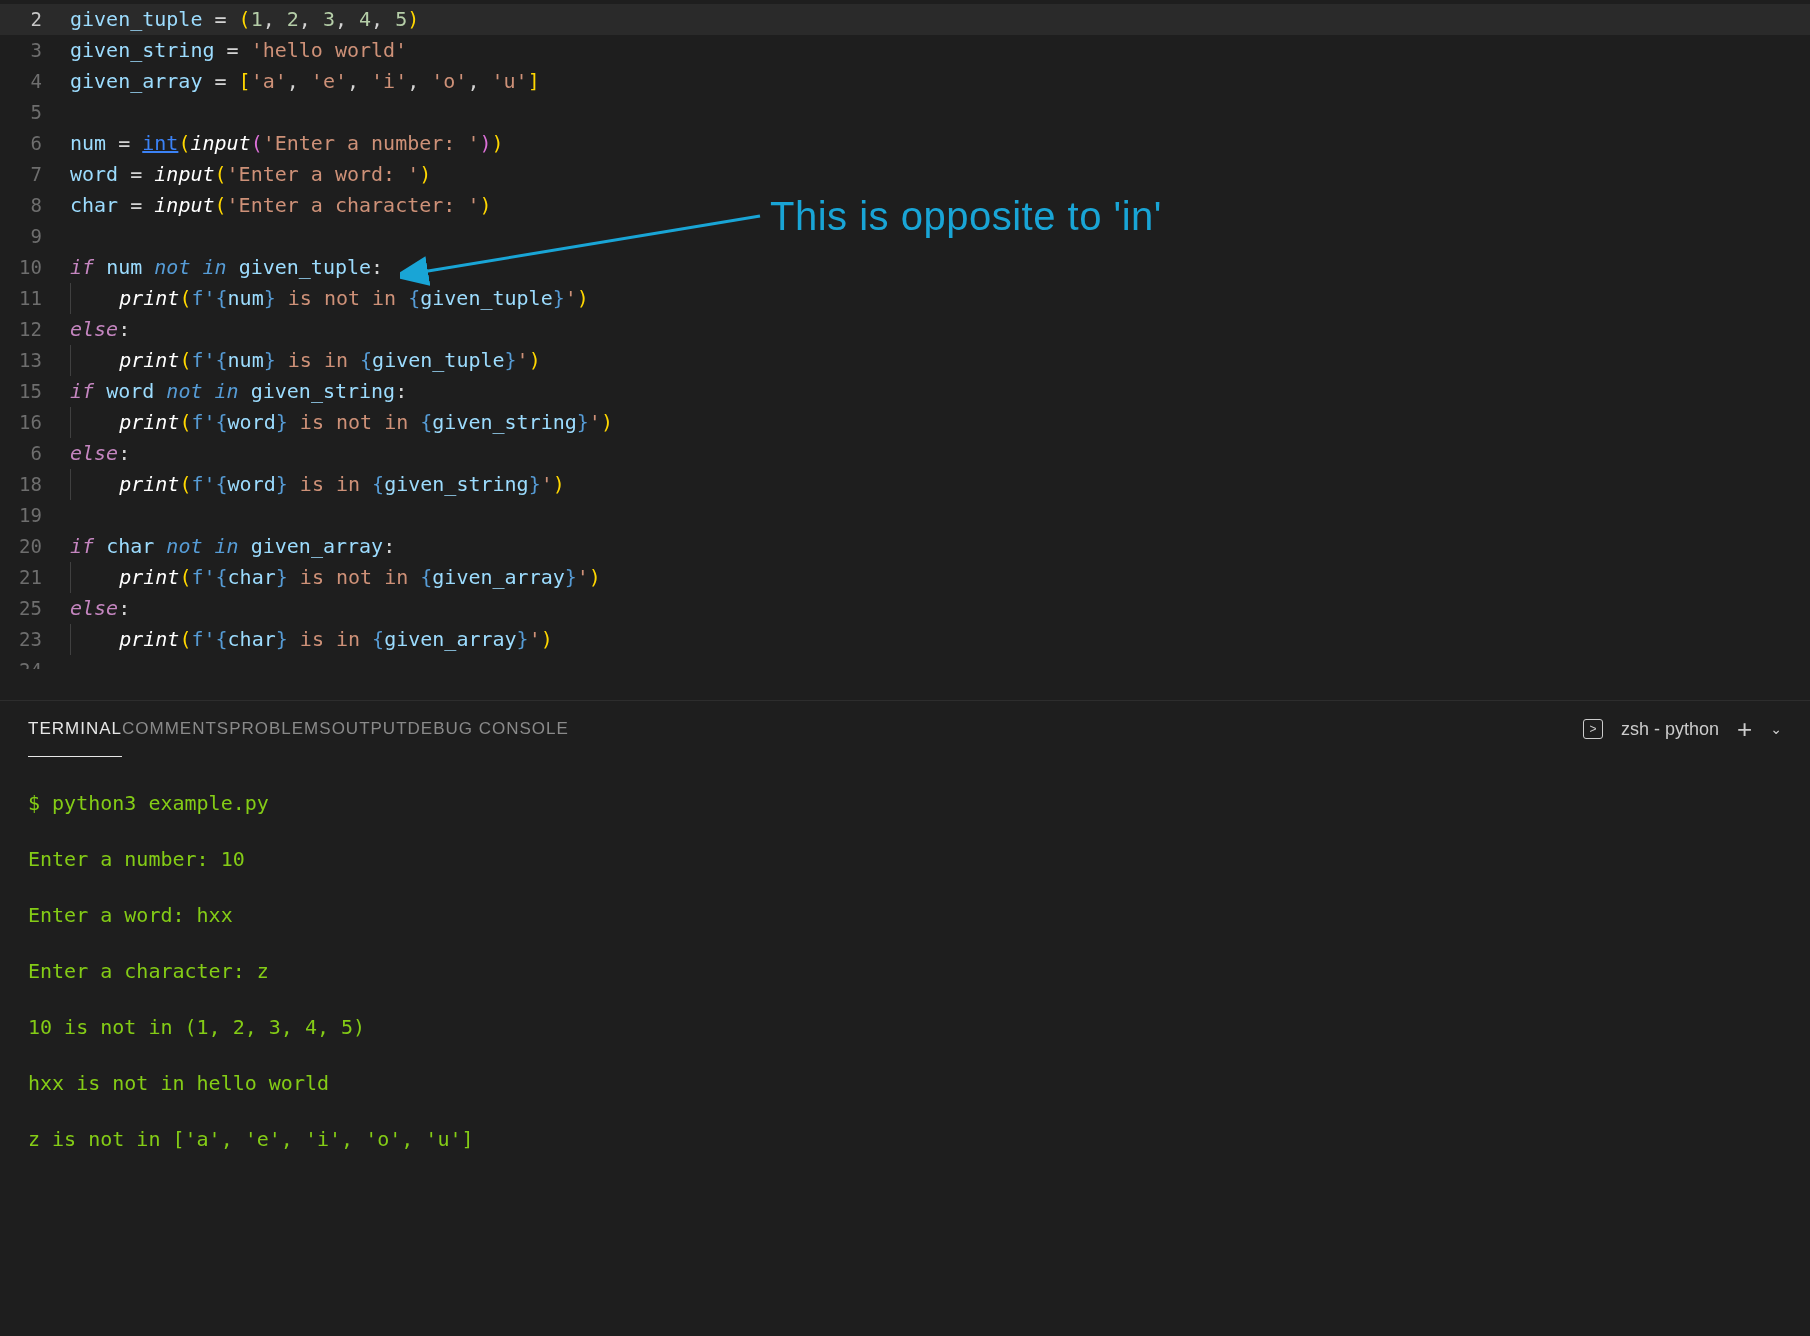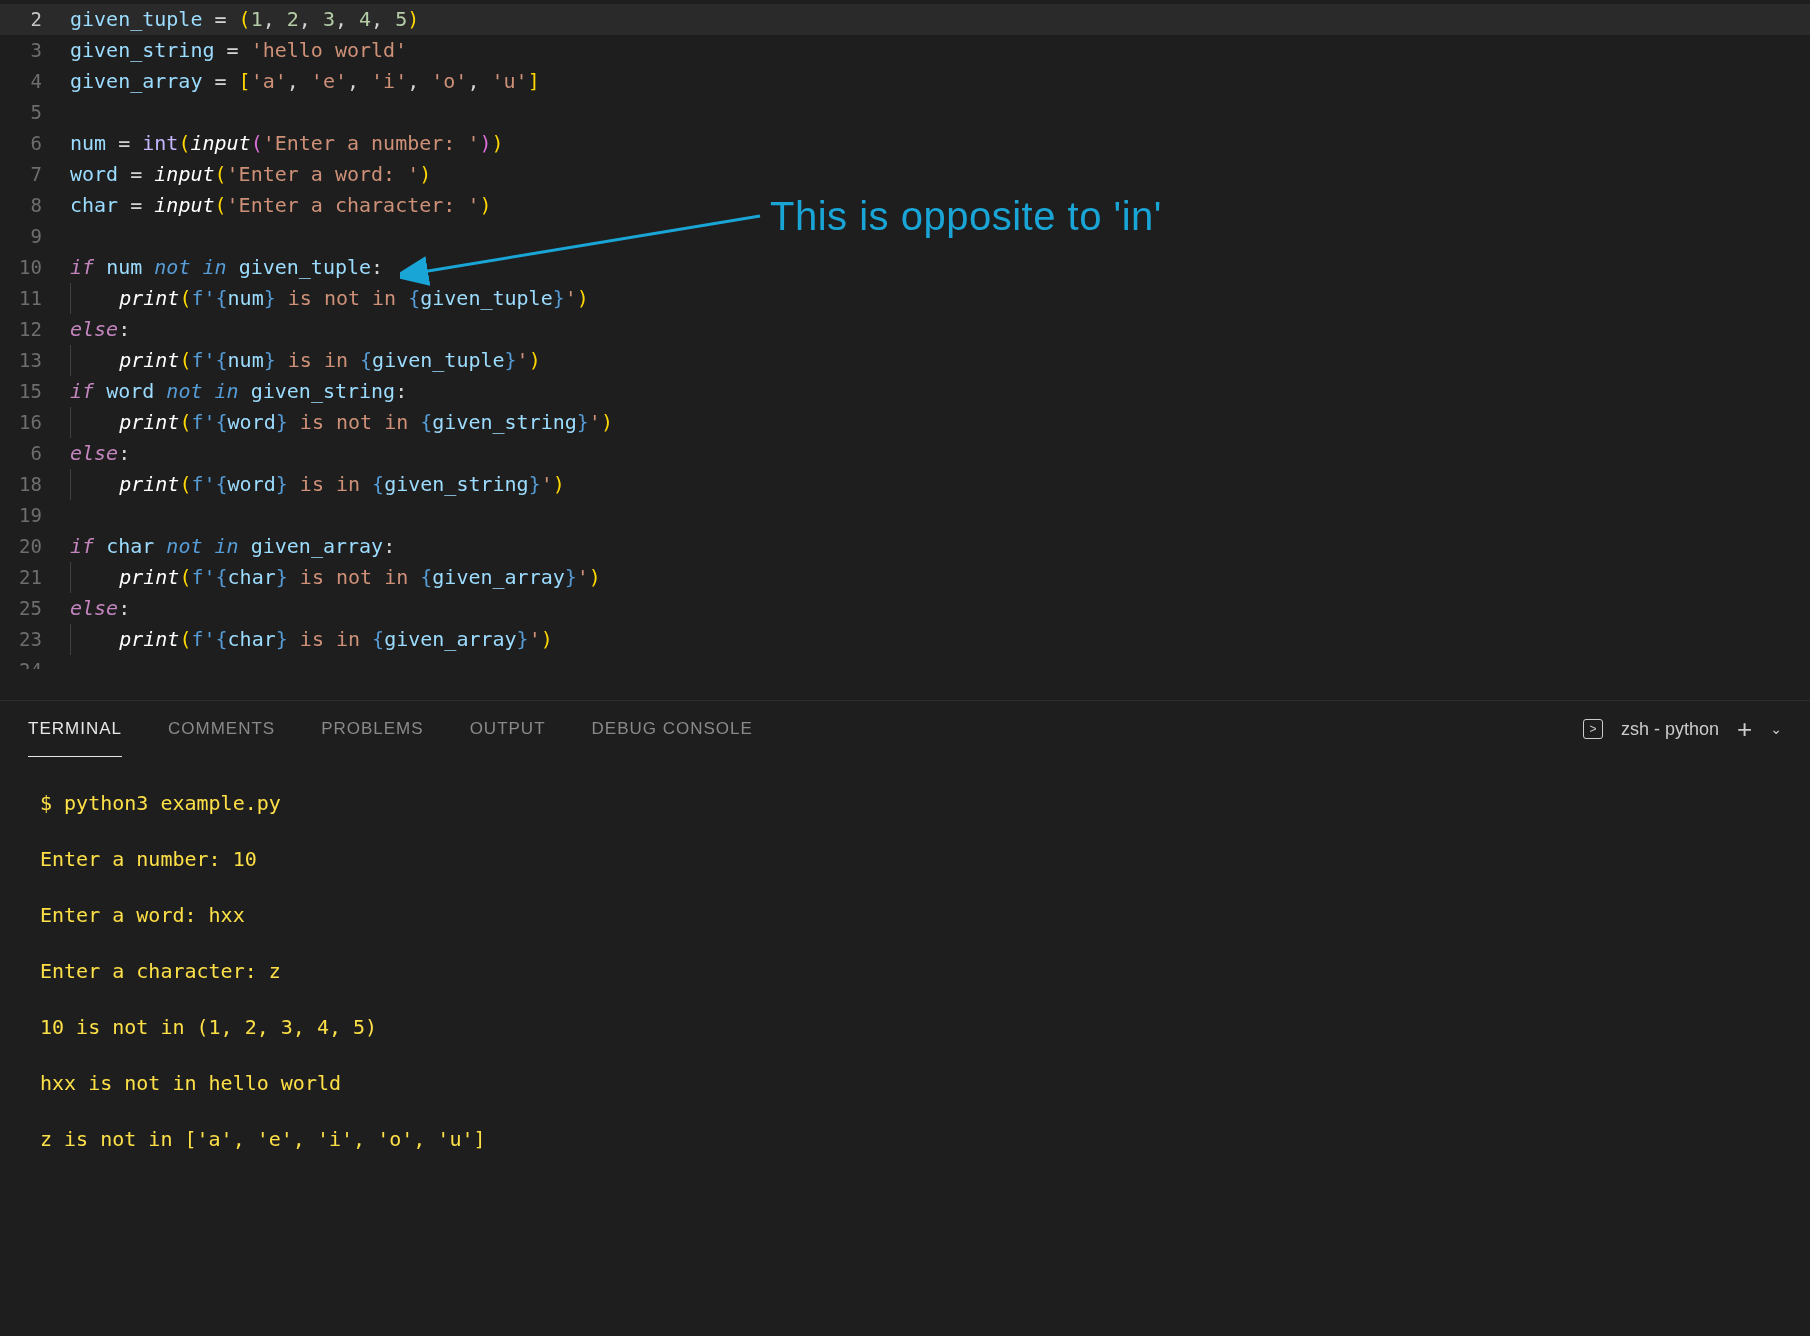--- a/index.html
+++ b/index.html
@@ -44,21 +44,21 @@
 
   
   .t-var   { color: #9cdcfe; }
   .t-op    { color: #d4d4d4; }
   .t-num   { color: #b5cea8; }
   .t-str   { color: #ce9178; }
   .t-fstr  { color: #ce9178; }
   .t-strbr { color: #569cd6; }  
   .t-fvar  { color: #9cdcfe; font-style: normal;}
   .t-fn    { color: #ffffff; font-style: italic; }
-  .t-builtin { color: #c4b5fd; }
+  .t-builtin { color: #3b82f6; text-decoration: underline; }
   .t-kw    { color: #c586c0; font-style: italic; }
   .t-kw2   { color: #569cd6; font-style: italic; } 
   .t-pyel  { color: #ffd700; } 
   .t-ppur  { color: #da70d6; } 
 
   
   .annotation {
     position: absolute;
     color: #19a5d6;
     font-family: -apple-system, "Helvetica Neue", Arial, sans-serif;
@@ -75,21 +75,20 @@
     border-top: 1px solid #2d2d2d;
     background: #1e1e1e;
     position: absolute;
     left: 0; right: 0; top: 700px; bottom: 0;
   }
   .tabbar {
     display: flex;
     align-items: center;
     height: 56px;
     padding: 0 28px;
-    gap: 46px;
     color: #8a8a8a;
     font-family: -apple-system, "Helvetica Neue", Arial, sans-serif;
     font-size: 17px;
     letter-spacing: 1px;
   }
   .tab {
     cursor: pointer;
     height: 56px;
     display: flex;
     align-items: center;
@@ -113,25 +112,25 @@
     border-radius: 3px;
     display: inline-flex;
     align-items: center;
     justify-content: center;
     font-size: 12px;
   }
   .plus { font-size: 26px; font-weight: 200; }
   .chev { font-size: 14px; }
 
   .terminal {
-    padding: 4px 40px;
+    padding: 4px 28px;
     font-size: 20px;
     line-height: 28px;
     white-space: pre;
-    color: #fde047;
+    color: #84cc16;
   }
 </style>
 </head>
 <body>
 
 <div class="editor">
 
   <div class="code-line active">
     <div class="gutter">2</div>
     <div class="code"><span class="t-var">given_tuple</span><span class="t-op"> = </span><span class="t-pyel">(</span><span class="t-num">1</span><span class="t-op">, </span><span class="t-num">2</span><span class="t-op">, </span><span class="t-num">3</span><span class="t-op">, </span><span class="t-num">4</span><span class="t-op">, </span><span class="t-num">5</span><span class="t-pyel">)</span></div>

